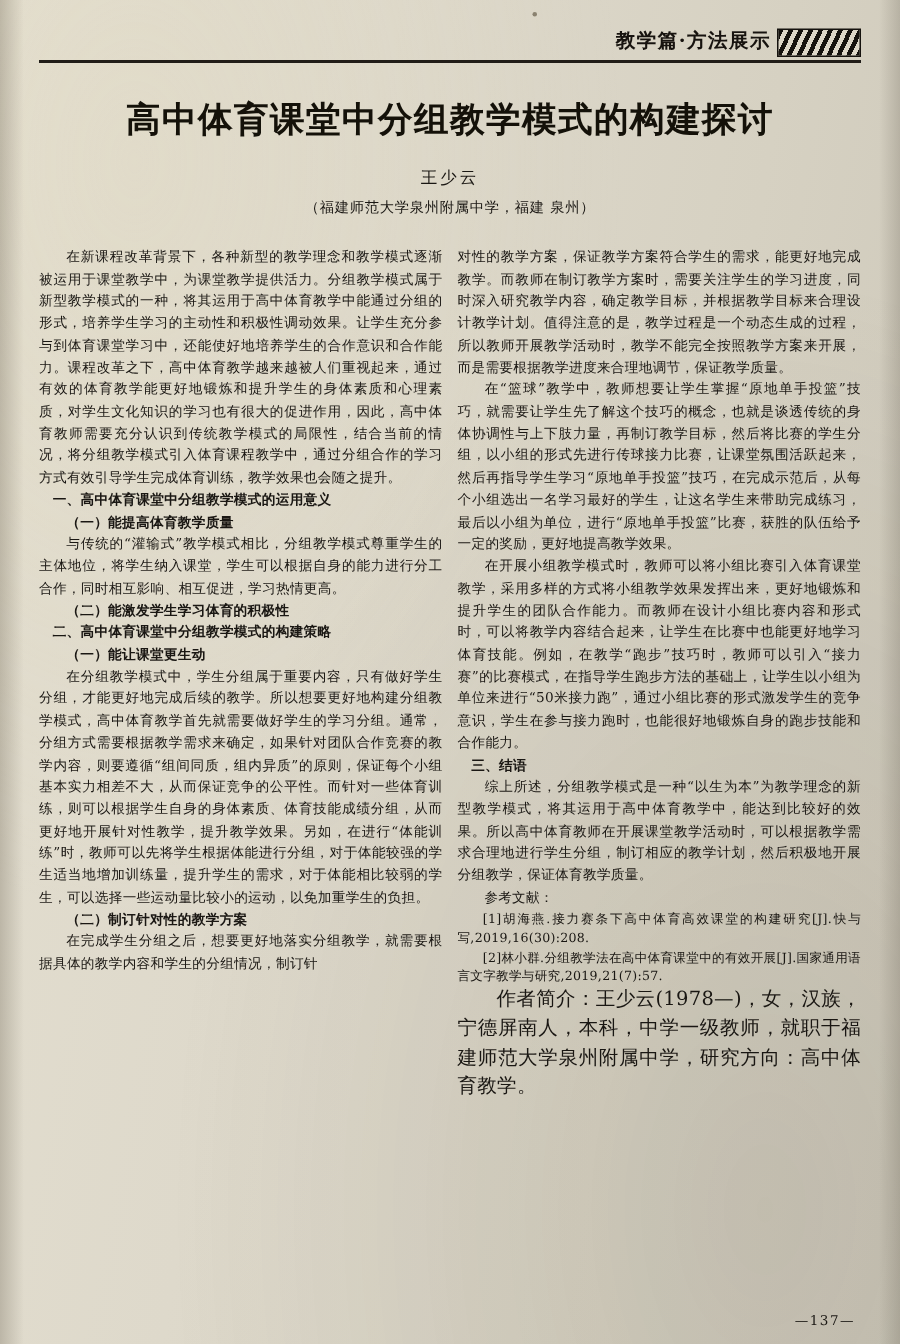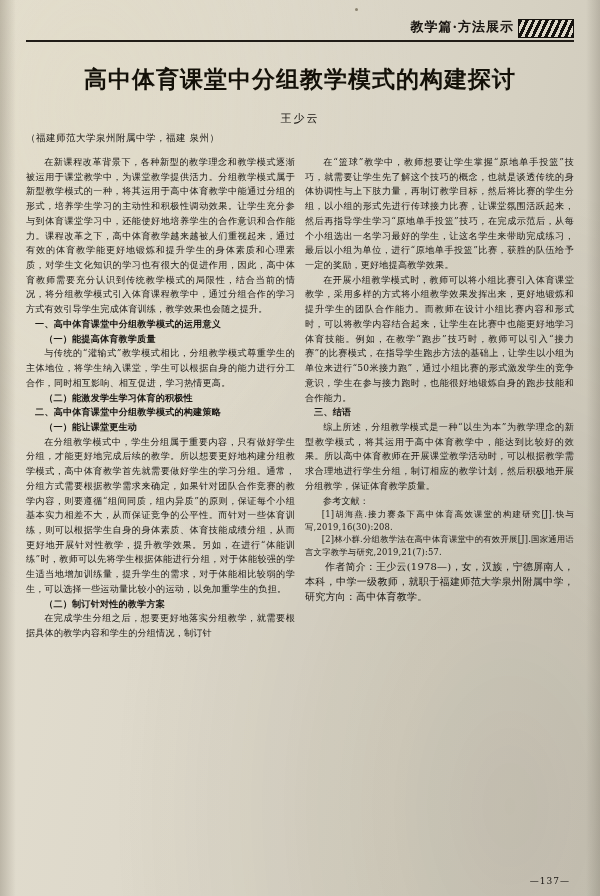--- a/index.html
+++ b/index.html
@@ -100,24 +100,25 @@
     color: #141109;
   }
   .author {
     text-align: center;
     font-family: "DejaVu Serif", serif;
     font-size: 11px;
     margin-bottom: 6px;
     letter-spacing: 2px;
   }
   .affiliation {
+    text-align: center;
     font-family: "DejaVu Serif", serif;
     font-size: 9.5px;
     letter-spacing: 0.5px;
-    margin-bottom: 10px;
+    margin-bottom: 20px;
   }
 
   
   .columns {
     display: flex;
     gap: 10px;
     height: 640px;
   }
   .col {
     width: 50%;
@@ -147,21 +148,21 @@
     margin-top: 3px;
     font-size: 9px;
   }
   .ref-item {
     text-indent: 0;
     font-size: 8.4px;
     line-height: 1.5;
   }
   .bio {
     text-indent: 0;
-    font-size: 10px;
+    font-size: 13px;
     line-height: 1.5;
     margin-top: 2px;
   }
   .pagenum {
     position: absolute;
     right: 30px;
     bottom: 10px;
     font-family: "DejaVu Serif", serif;
     font-size: 9px;
     letter-spacing: 1px;
@@ -205,20 +206,21 @@
         <p class="head2">（一）能提高体育教学质量</p>
         <p>与传统的“灌输式”教学模式相比，分组教学模式尊重学生的主体地位，将学生纳入课堂，学生可以根据自身的能力进行分工合作，同时相互影响、相互促进，学习热情更高。</p>
         <p class="head2">（二）能激发学生学习体育的积极性</p>
         <p class="head1">二、高中体育课堂中分组教学模式的构建策略</p>
         <p class="head2">（一）能让课堂更生动</p>
         <p>在分组教学模式中，学生分组属于重要内容，只有做好学生分组，才能更好地完成后续的教学。所以想要更好地构建分组教学模式，高中体育教学首先就需要做好学生的学习分组。通常，分组方式需要根据教学需求来确定，如果针对团队合作竞赛的教学内容，则要遵循“组间同质，组内异质”的原则，保证每个小组基本实力相差不大，从而保证竞争的公平性。而针对一些体育训练，则可以根据学生自身的身体素质、体育技能成绩分组，从而更好地开展针对性教学，提升教学效果。另如，在进行“体能训练”时，教师可以先将学生根据体能进行分组，对于体能较强的学生适当地增加训练量，提升学生的需求，对于体能相比较弱的学生，可以选择一些运动量比较小的运动，以免加重学生的负担。</p>
         <p class="head2">（二）制订针对性的教学方案</p>
         <p>在完成学生分组之后，想要更好地落实分组教学，就需要根据具体的教学内容和学生的分组情况，制订针</p>
       </div>
     <div class="col" id="col-right">
+        <p class="noindent">对性的教学方案，保证教学方案符合学生的需求，能更好地完成教学。而教师在制订教学方案时，需要关注学生的学习进度，同时深入研究教学内容，确定教学目标，并根据教学目标来合理设计教学计划。值得注意的是，教学过程是一个动态生成的过程，所以教师开展教学活动时，教学不能完全按照教学方案来开展，而是需要根据教学进度来合理地调节，保证教学质量。</p>
         <p>在“篮球”教学中，教师想要让学生掌握“原地单手投篮”技巧，就需要让学生先了解这个技巧的概念，也就是谈透传统的身体协调性与上下肢力量，再制订教学目标，然后将比赛的学生分组，以小组的形式先进行传球接力比赛，让课堂氛围活跃起来，然后再指导学生学习“原地单手投篮”技巧，在完成示范后，从每个小组选出一名学习最好的学生，让这名学生来带助完成练习，最后以小组为单位，进行“原地单手投篮”比赛，获胜的队伍给予一定的奖励，更好地提高教学效果。</p>
         <p>在开展小组教学模式时，教师可以将小组比赛引入体育课堂教学，采用多样的方式将小组教学效果发挥出来，更好地锻炼和提升学生的团队合作能力。而教师在设计小组比赛内容和形式时，可以将教学内容结合起来，让学生在比赛中也能更好地学习体育技能。例如，在教学“跑步”技巧时，教师可以引入“接力赛”的比赛模式，在指导学生跑步方法的基础上，让学生以小组为单位来进行“50米接力跑”，通过小组比赛的形式激发学生的竞争意识，学生在参与接力跑时，也能很好地锻炼自身的跑步技能和合作能力。</p>
         <p class="head1">三、结语</p>
         <p>综上所述，分组教学模式是一种“以生为本”为教学理念的新型教学模式，将其运用于高中体育教学中，能达到比较好的效果。所以高中体育教师在开展课堂教学活动时，可以根据教学需求合理地进行学生分组，制订相应的教学计划，然后积极地开展分组教学，保证体育教学质量。</p>
         <p class="refs-title">参考文献：</p>
         <p class="ref-item">[1]胡海燕.接力赛条下高中体育高效课堂的构建研究[J].快与写,2019,16(30):208.</p>
         <p class="ref-item">[2]林小群.分组教学法在高中体育课堂中的有效开展[J].国家通用语言文字教学与研究,2019,21(7):57.</p>
         <p class="bio">作者简介：王少云(1978—)，女，汉族，宁德屏南人，本科，中学一级教师，就职于福建师范大学泉州附属中学，研究方向：高中体育教学。</p>
       </div>
   </div>

